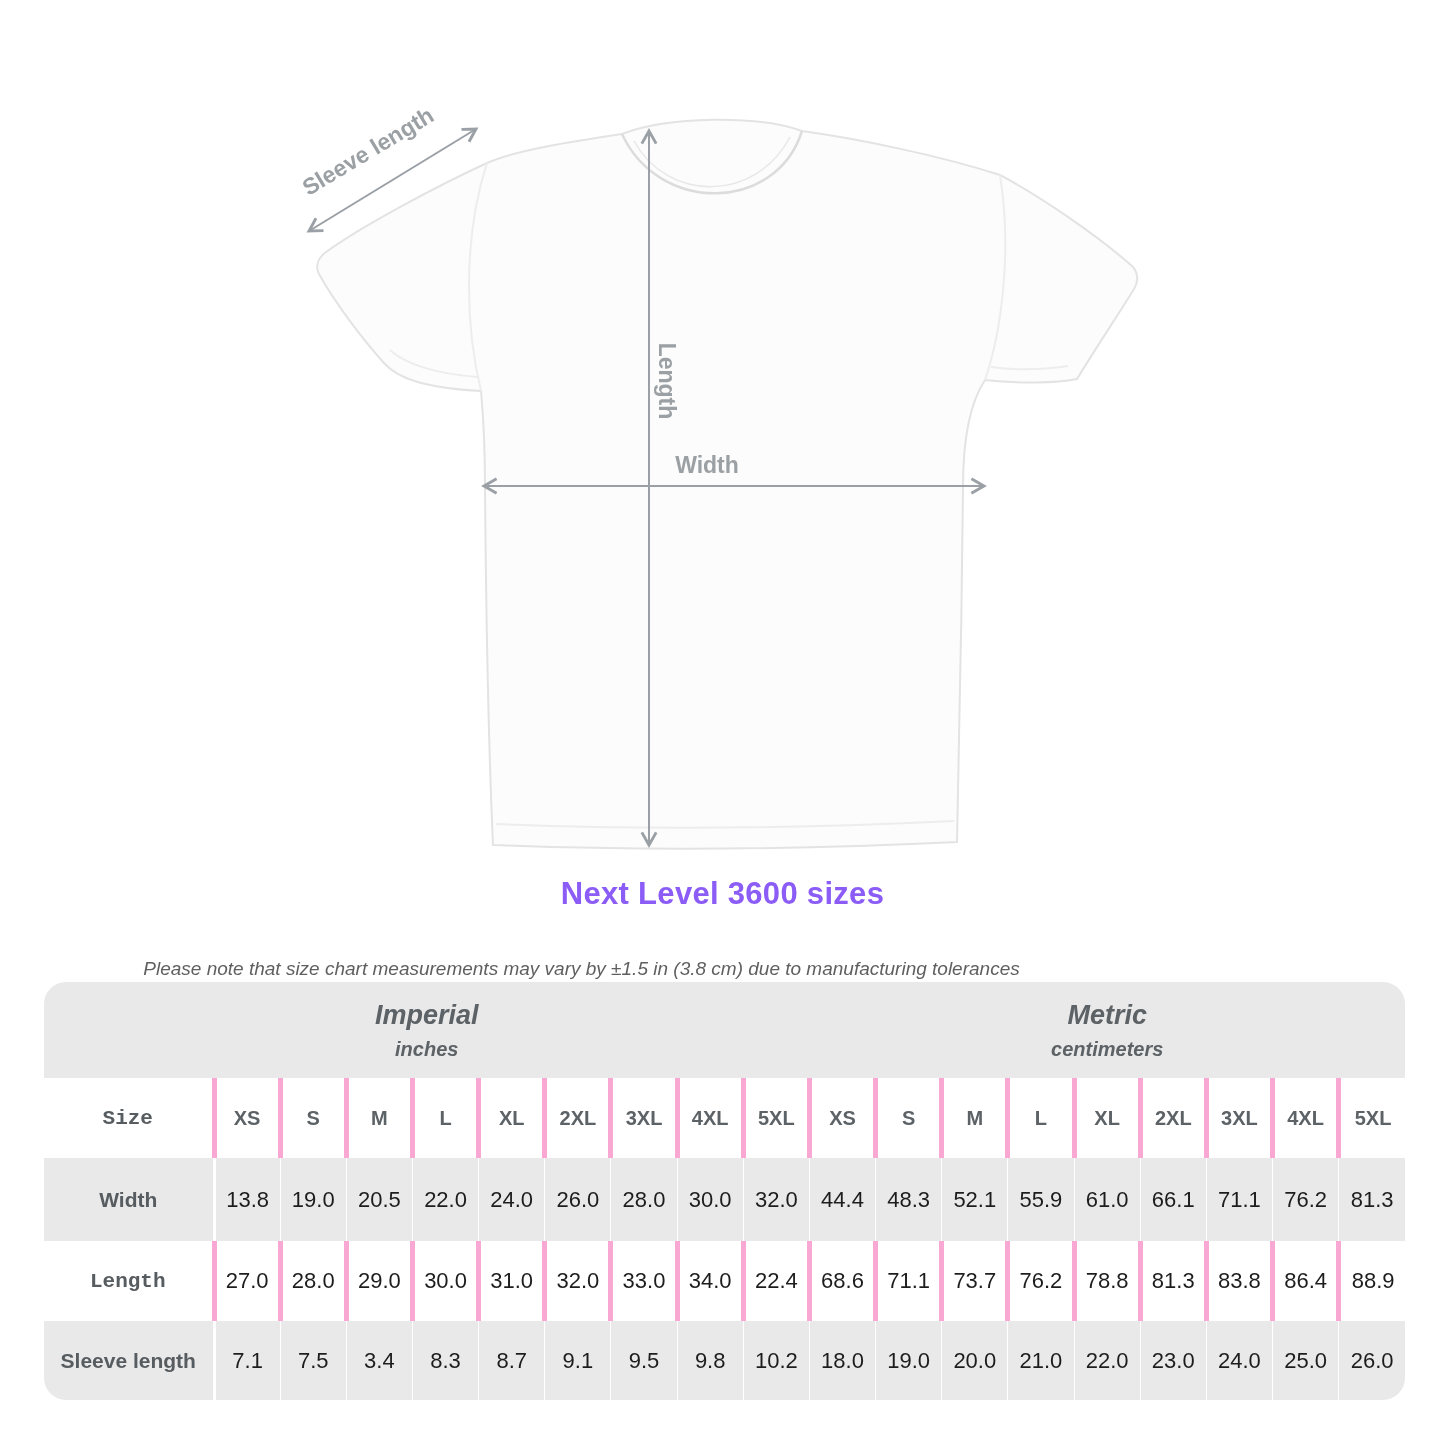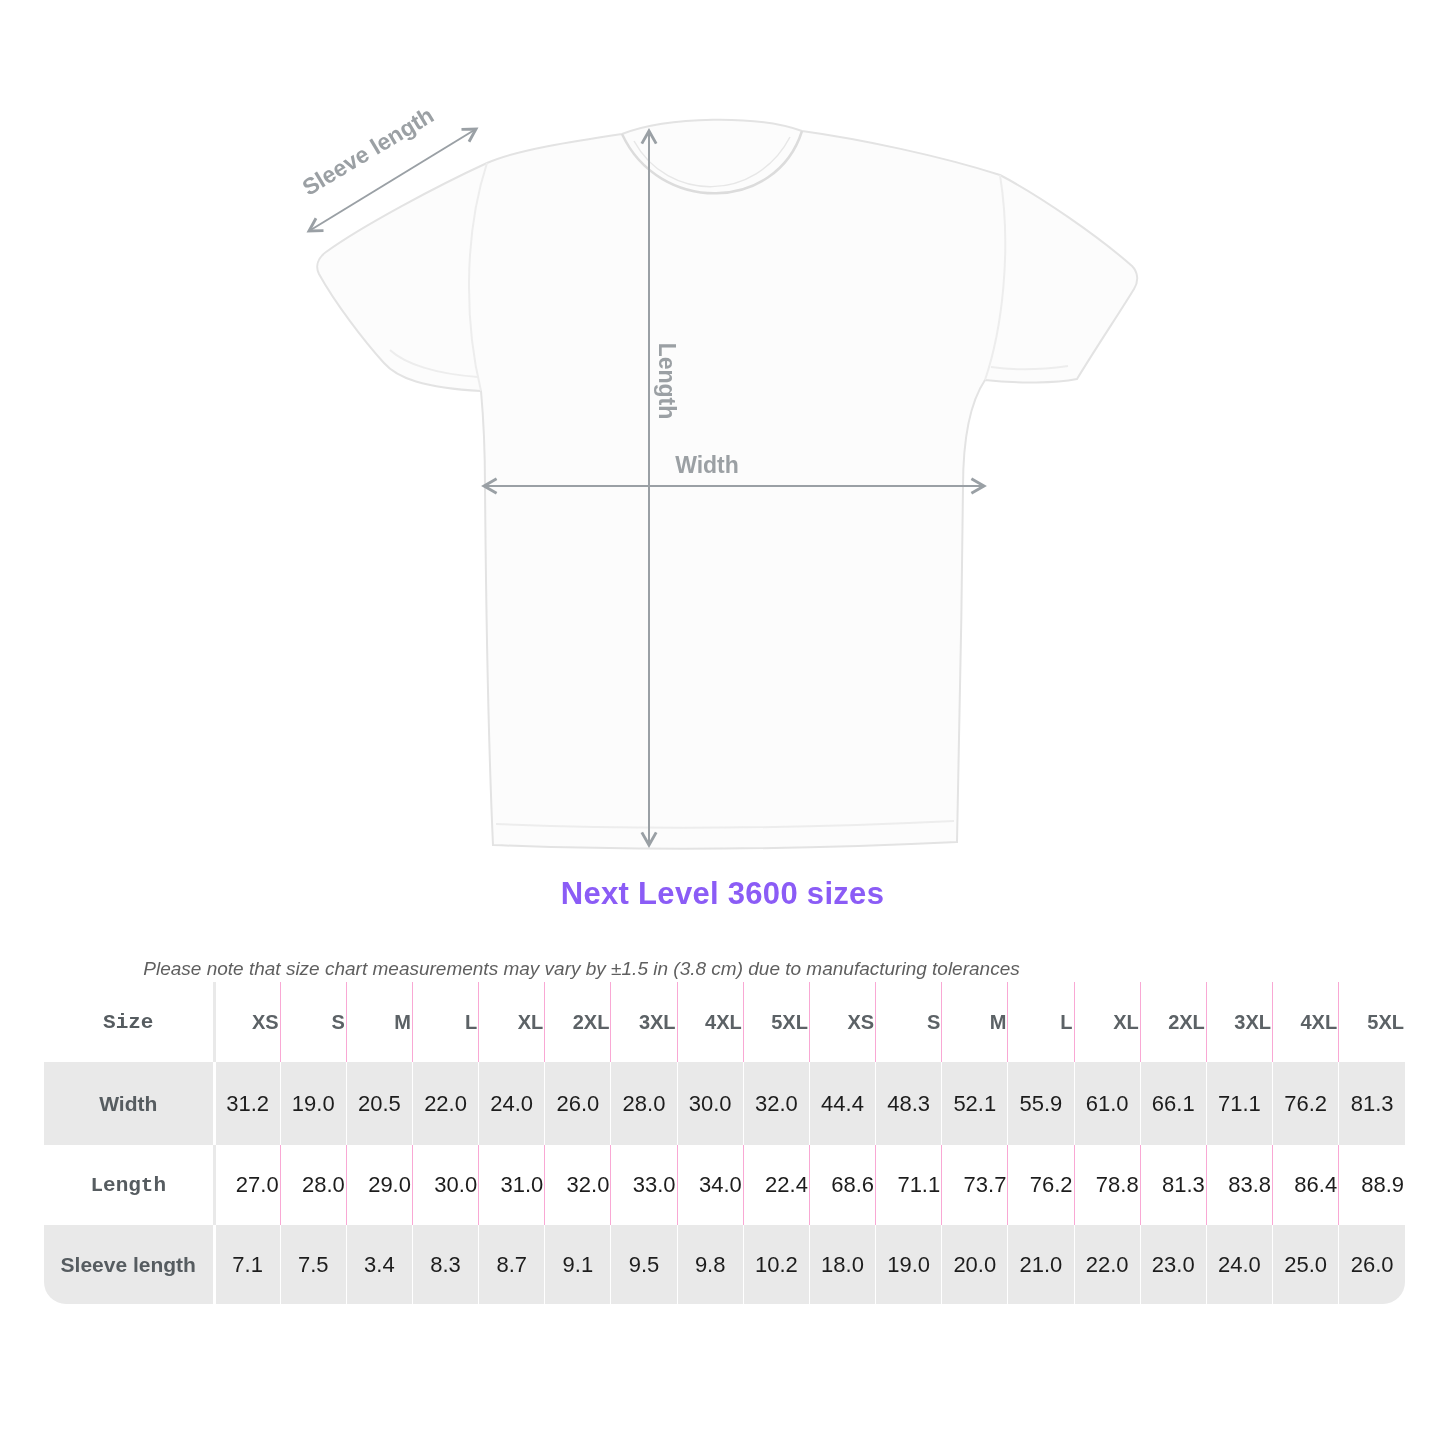--- a/index.html
+++ b/index.html
@@ -37,21 +37,21 @@
 
   th.rowlabel {
     font-size:21px; font-weight:bold; color:#565c60; text-align:center; vertical-align:middle;
   }
   th.size-h { font-size:20px; font-weight:bold; color:#5c6266; text-align:center; vertical-align:middle; }
   td.val { font-size:22px; color:#1d1d1d; text-align:center; vertical-align:middle; }
 
   tr.gray th, tr.gray td { background:#e9e9e9; }
   tr.white th, tr.white td { background:#ffffff; }
 
-  tr.white th.size-h, tr.white td.val { border-left:1px solid #f9a8d4;text-align:right; }
+  tr.white th.size-h, tr.white td.val { border-left:5px solid #f9a8d4; }
   tr.white th.rowlabel { border-right:3px solid #e9e9e9;font-family:Liberation Mono, monospace; }
   tr.white .sec-start { border-left:3px solid #ececec; }
 
   tr.gray td.val { border-left:1px solid #ffffff; }
   tr.gray th.rowlabel { border-right:3px solid #ffffff; }
   tr.gray .sec-start { border-left:3px solid #ffffff; }
 </style>
 </head>
 <body>
 
@@ -127,20 +127,30 @@
           <col>
           <col>
           <col>
           <col>
           <col>
           <col>
           <col>
           <col>
       </colgroup>
       <tbody>
+        <tr class="section-row">
+          <th colspan="10">
+            <div class="sec-name">Imperial</div>
+            <div class="sec-unit">inches</div>
+          </th>
+          <th colspan="9">
+            <div class="sec-name">Metric</div>
+            <div class="sec-unit">centimeters</div>
+          </th>
+        </tr>
         <tr class="white r-size">
           <th class="rowlabel">Size</th>
         <th class="size-h">XS</th>
             <th class="size-h">S</th>
             <th class="size-h">M</th>
             <th class="size-h">L</th>
             <th class="size-h">XL</th>
             <th class="size-h">2XL</th>
             <th class="size-h">3XL</th>
             <th class="size-h">4XL</th>
@@ -150,21 +160,21 @@
             <th class="size-h">M</th>
             <th class="size-h">L</th>
             <th class="size-h">XL</th>
             <th class="size-h">2XL</th>
             <th class="size-h">3XL</th>
             <th class="size-h">4XL</th>
             <th class="size-h">5XL</th>
           </tr>
         <tr class="gray r-width">
           <th class="rowlabel">Width</th>
-        <td class="val">31.2</td>
+        <td class="val">13.8</td>
             <td class="val">19.0</td>
             <td class="val">20.5</td>
             <td class="val">22.0</td>
             <td class="val">24.0</td>
             <td class="val">26.0</td>
             <td class="val">28.0</td>
             <td class="val">30.0</td>
             <td class="val">32.0</td>
             <td class="val sec-start">44.4</td>
             <td class="val">48.3</td>

